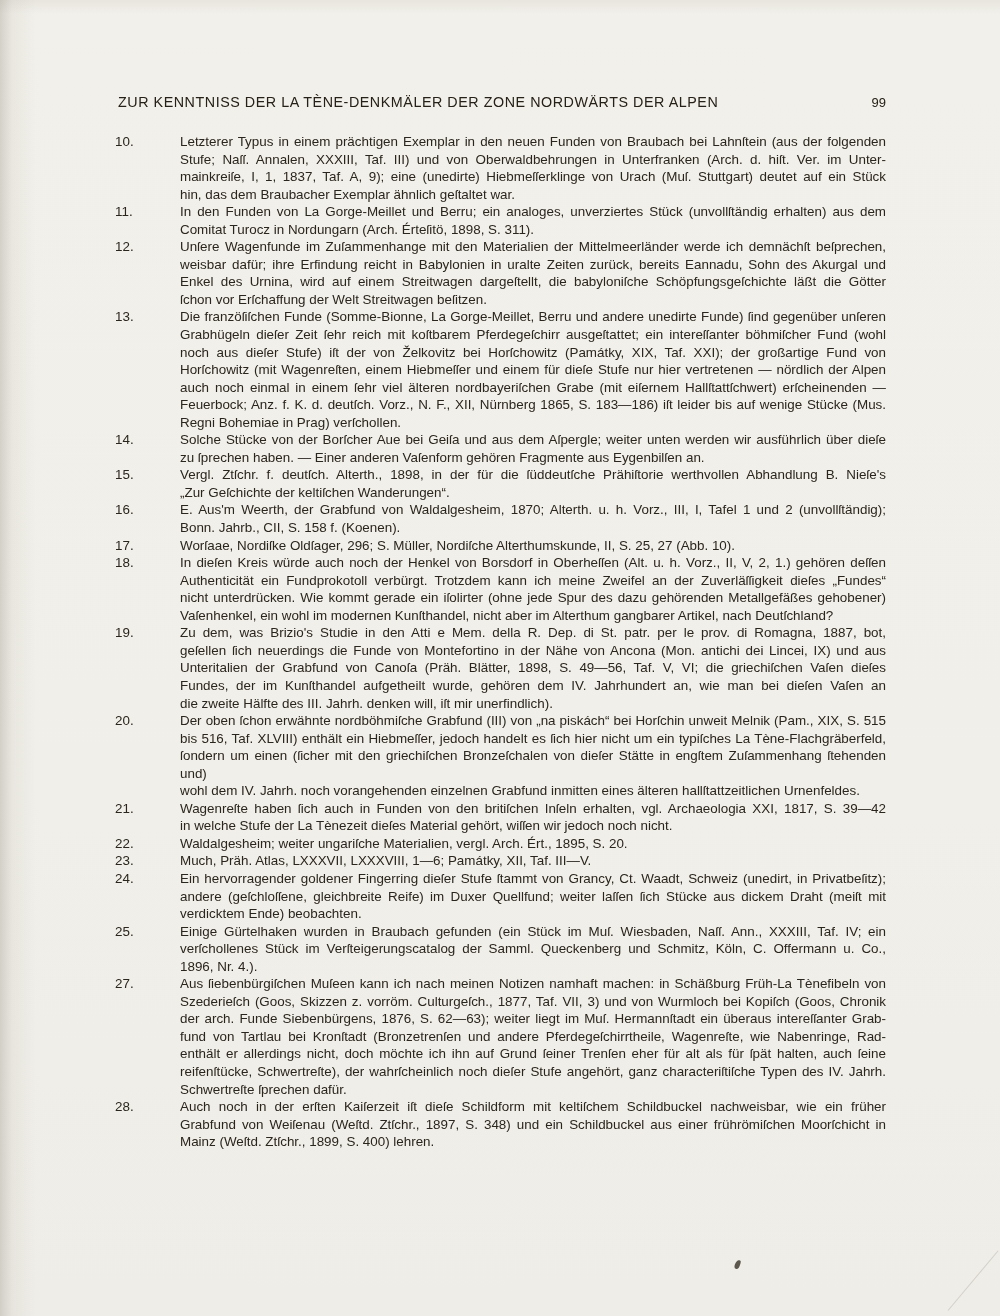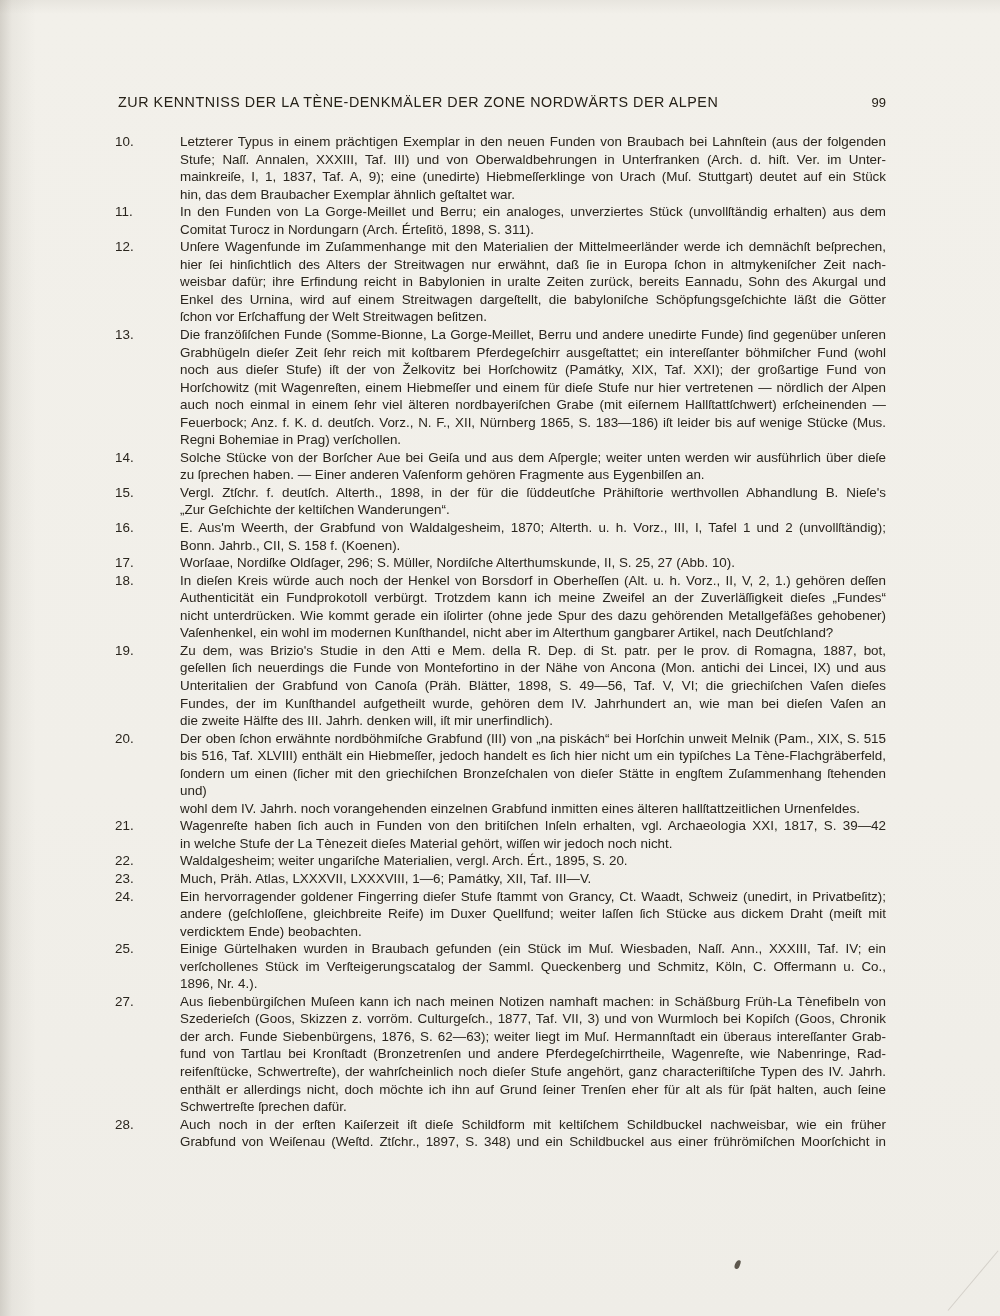--- a/index.html
+++ b/index.html
@@ -129,21 +129,20 @@
     <div class="note-body">
           <div class="line">In den Funden von La Gorge-Meillet und Berru; ein analoges, unverziertes Stück (unvollſtändig erhalten) aus dem</div>
           <div class="line last">Comitat Turocz in Nordungarn (Arch. Érteſitö, 1898, S. 311).</div>
         </div>
   </div>
 
   <div class="note">
     <div class="note-num">12.</div>
     <div class="note-body">
           <div class="line">Unſere Wagenfunde im Zuſammenhange mit den Materialien der Mittelmeerländer werde ich demnächſt beſprechen,</div>
-          <div class="line">hier ſei hinſichtlich des Alters der Streitwagen nur erwähnt, daß ſie in Europa ſchon in altmykeniſcher Zeit nach-</div>
           <div class="line">weisbar dafür; ihre Erfindung reicht in Babylonien in uralte Zeiten zurück, bereits Eannadu, Sohn des Akurgal und</div>
           <div class="line">Enkel des Urnina, wird auf einem Streitwagen dargeſtellt, die babyloniſche Schöpfungsgeſchichte läßt die Götter</div>
           <div class="line last">ſchon vor Erſchaffung der Welt Streitwagen beſitzen.</div>
         </div>
   </div>
 
   <div class="note">
     <div class="note-num">13.</div>
     <div class="note-body">
           <div class="line">Die franzöſiſchen Funde (Somme-Bionne, La Gorge-Meillet, Berru und andere unedirte Funde) ſind gegenüber unſeren</div>
@@ -259,30 +258,31 @@
   </div>
 
 
   <div class="note">
     <div class="note-num">27.</div>
     <div class="note-body">
           <div class="line">Aus ſiebenbürgiſchen Muſeen kann ich nach meinen Notizen namhaft machen: in Schäßburg Früh-La Tènefibeln von</div>
           <div class="line">Szederieſch (Goos, Skizzen z. vorröm. Culturgeſch., 1877, Taf. VII, 3) und von Wurmloch bei Kopiſch (Goos, Chronik</div>
           <div class="line">der arch. Funde Siebenbürgens, 1876, S. 62—63); weiter liegt im Muſ. Hermannſtadt ein überaus intereſſanter Grab-</div>
           <div class="line">fund von Tartlau bei Kronſtadt (Bronzetrenſen und andere Pferdegeſchirrtheile, Wagenreſte, wie Nabenringe, Rad-</div>
+          <div class="line">enthält er allerdings nicht, doch möchte ich ihn auf Grund ſeiner Trenſen eher für alt als für ſpät halten, auch ſeine</div>
           <div class="line">reifenſtücke, Schwertreſte), der wahrſcheinlich noch dieſer Stufe angehört, ganz characteriſtiſche Typen des IV. Jahrh.</div>
-          <div class="line">enthält er allerdings nicht, doch möchte ich ihn auf Grund ſeiner Trenſen eher für alt als für ſpät halten, auch ſeine</div>
           <div class="line last">Schwertreſte ſprechen dafür.</div>
         </div>
   </div>
 
   <div class="note">
     <div class="note-num">28.</div>
     <div class="note-body">
           <div class="line">Auch noch in der erſten Kaiſerzeit iſt dieſe Schildform mit keltiſchem Schildbuckel nachweisbar, wie ein früher</div>
           <div class="line">Grabfund von Weiſenau (Weſtd. Ztſchr., 1897, S. 348) und ein Schildbuckel aus einer frührömiſchen Moorſchicht in</div>
+          <div class="line last">Mainz (Weſtd. Ztſchr., 1899, S. 400) lehren.</div>
         </div>
   </div>
 </div>
 
   <div class="speck"></div>
   <div class="curl"></div>
 </div>
 
 </body></html>

